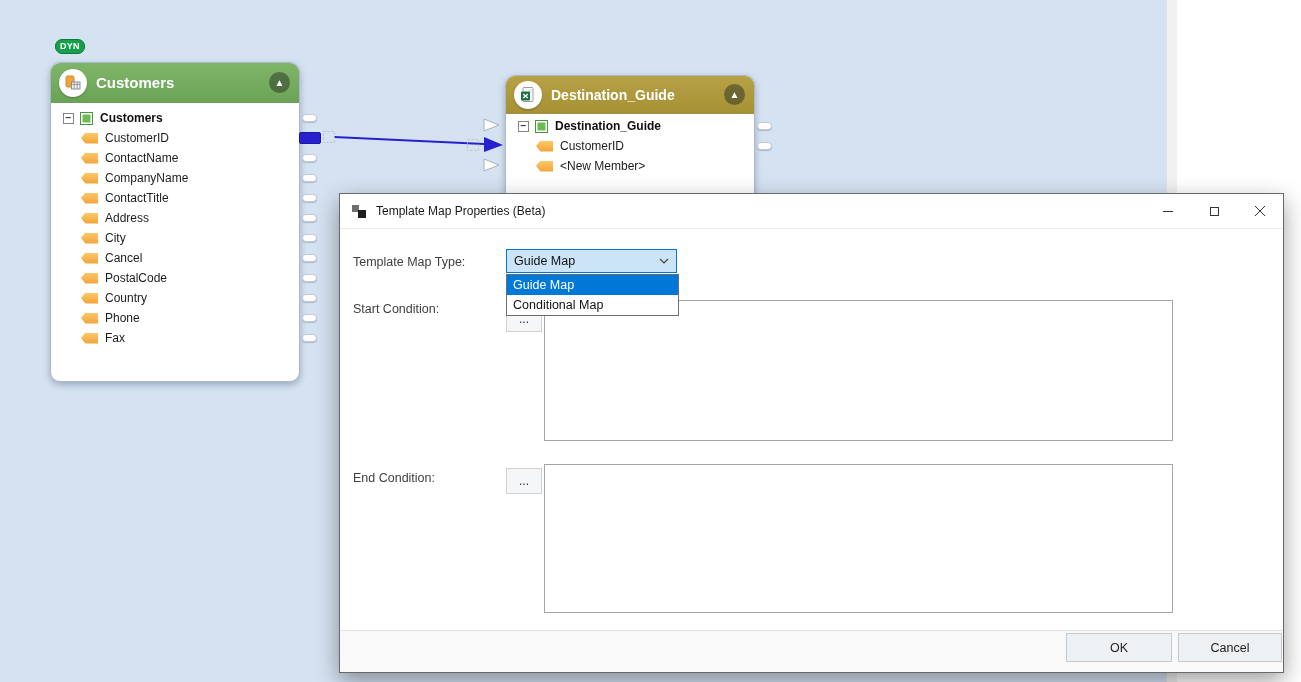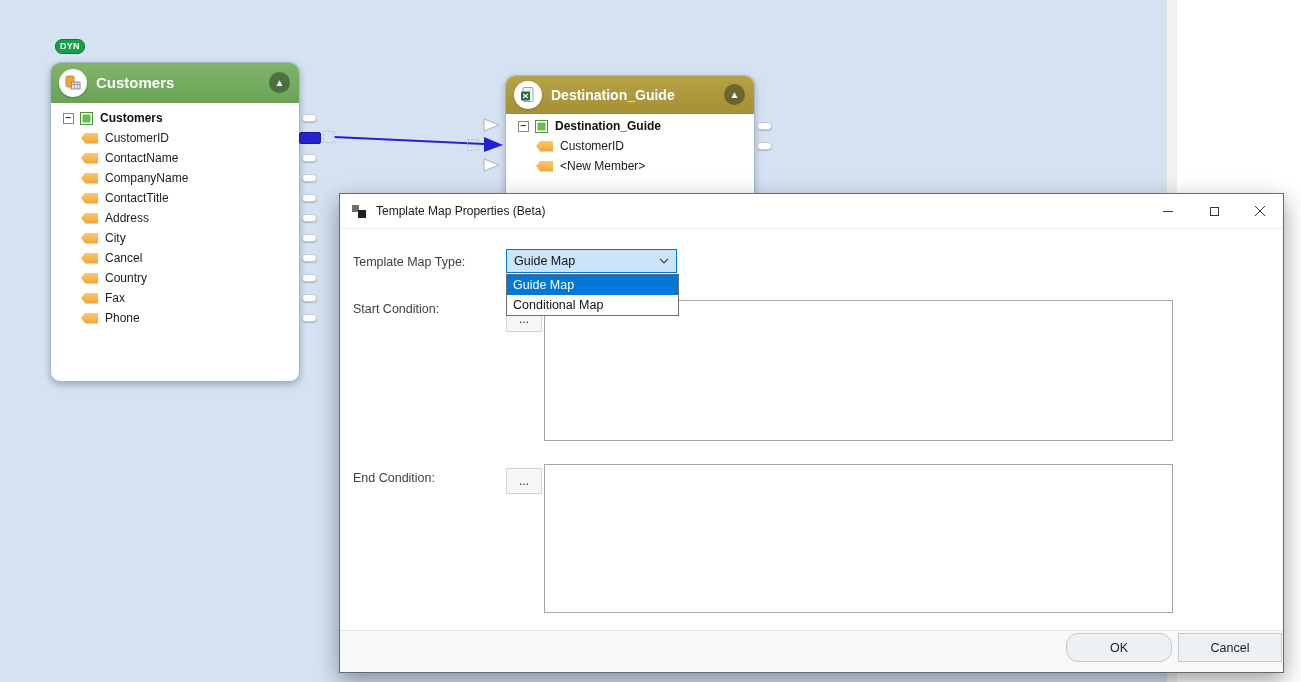--- a/index.html
+++ b/index.html
@@ -118,21 +118,21 @@
   }
   .cond-text {
     position:absolute; left:204px; width:629px; background:#fff; border:1px solid #a3a5a8;
     resize:none; outline:none; font-family:"Liberation Sans", sans-serif; font-size:12px; padding:4px;
   }
   .footer { position:absolute; left:0; right:0; top:436px; bottom:0; background:#f9f9f9; border-top:1px solid #e2e2e2; }
   .dlg-btn {
     position:absolute; top:439px; height:29px; background:#eef1f3; border:1px solid #c6cacd;
     font-family:"Liberation Sans", sans-serif; font-size:12.5px; color:#222;
   }
-  .btn-ok { left:726px; width:106px;border-radius:12px; }
+  .btn-ok { left:726px; width:106px; }
   .btn-cancel { left:838px; width:104px; }
 </style>
 </head>
 <body>
 
 <div class="abs canvas">
 
   <div class="abs dyn-badge">DYN</div>
 
   <div class="abs node node-src">
@@ -188,31 +188,36 @@
         <span class="lbl">City</span>
         <div class="port"></div>
       </div>
       <div class="trow">
         <div class="tag-icon"></div>
         <span class="lbl">Cancel</span>
         <div class="port"></div>
       </div>
       <div class="trow">
         <div class="tag-icon"></div>
+        <span class="lbl">PostalCode</span>
+        <div class="port"></div>
+      </div>
+      <div class="trow">
+        <div class="tag-icon"></div>
         <span class="lbl">Country</span>
         <div class="port"></div>
       </div>
       <div class="trow">
         <div class="tag-icon"></div>
+        <span class="lbl">Phone</span>
+        <div class="port"></div>
+      </div>
+      <div class="trow">
+        <div class="tag-icon"></div>
         <span class="lbl">Fax</span>
-        <div class="port"></div>
-      </div>
-      <div class="trow">
-        <div class="tag-icon"></div>
-        <span class="lbl">Phone</span>
         <div class="port"></div>
       </div>
     </div>
   </div>
 
   <div class="abs node node-dst">
     <div class="node-header">
       <div class="node-icon-circle">
         <svg width="20" height="20" viewBox="0 0 20 20">
           <rect x="5" y="2.5" width="10" height="14" rx="1" fill="#ffffff" stroke="#9aa0a6" stroke-width="1"></rect>

